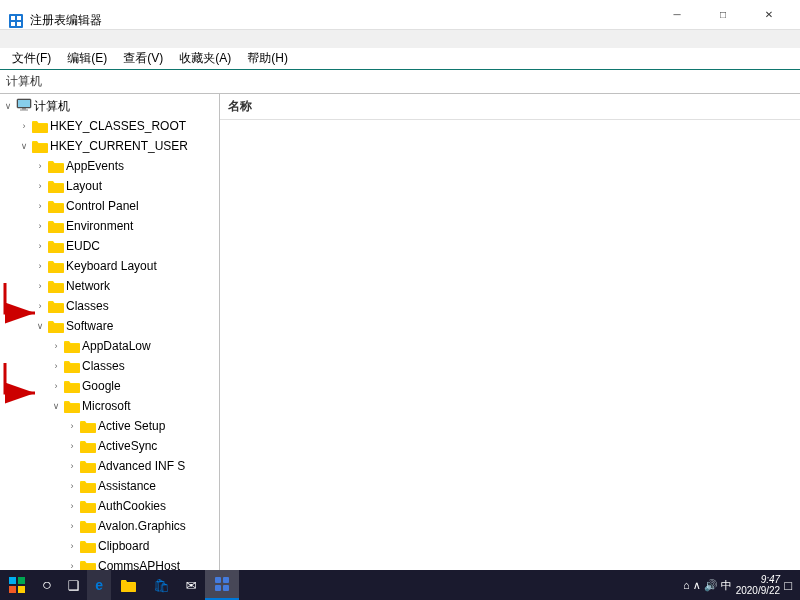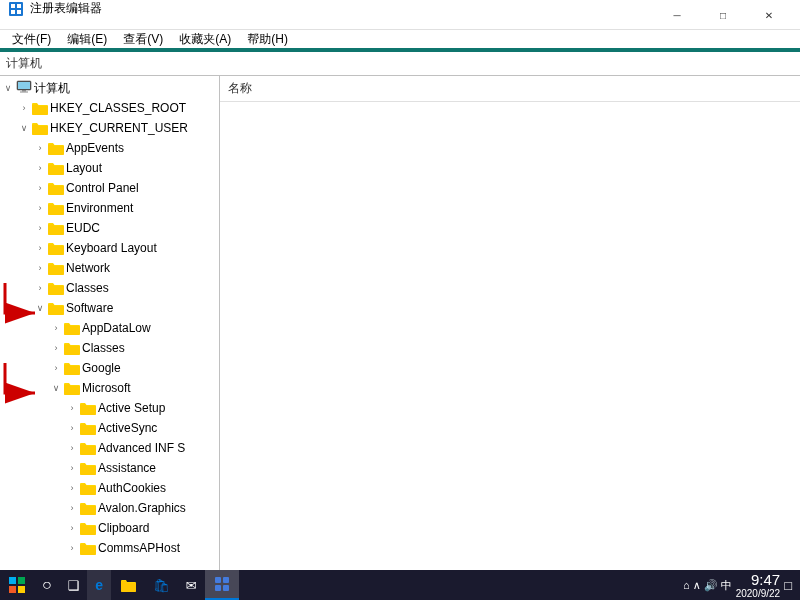--- a/index.html
+++ b/index.html
@@ -11,21 +11,21 @@
       background: #f0f0f0;
       overflow: hidden;
       position: relative;
     }
 
     
     .title-bar {
       background: #ffffff;
       height: 30px;
       display: flex;
-      align-items: flex-start;
+      align-items: flex-end;
       padding: 0 8px;
       border-bottom: 1px solid #e0e0e0;
       justify-content: space-between;
     }
     .title-left {
       display: flex;
       align-items: center;
       gap: 6px;
     }
     .title-icon {
@@ -51,21 +51,22 @@
       color: #333;
     }
 
     
     .menu-bar {
       background: #ffffff;
       height: 22px;
       display: flex;
       align-items: center;
       padding: 0 4px;
-      border-bottom: 4px solid #0f766e;
+      border-bottom: 1px solid #0f766e;
+      margin-top: 18px;
     }
     .menu-item {
       padding: 2px 8px;
       font-size: 12px;
       cursor: pointer;
       color: #000;
     }
 
     
     .address-bar {
@@ -110,21 +111,21 @@
     .right-panel-header {
       display: flex;
       border-bottom: 1px solid #e0e0e0;
       padding: 2px 0;
     }
     .col-header {
       font-size: 12px;
       color: #333;
       padding: 2px 8px;
     }
-    .col-name { width: 180px; }
+    .col-name { width: 180px; font-weight: bold; }
     .col-type { width: 120px; }
     .col-data { flex: 1; }
 
     
     .tree-item {
       display: flex;
       align-items: center;
       height: 20px;
       cursor: pointer;
       white-space: nowrap;
@@ -193,21 +194,21 @@
     .taskbar-right {
       margin-left: auto;
       display: flex;
       align-items: center;
       padding-right: 8px;
       gap: 4px;
       color: white;
       font-size: 11px;
     }
     .clock { text-align: right; }
-    .clock-time { font-size: 15px; }
+    .clock-time { font-size: 10px; font-style: italic; }
     .clock-date { font-size: 10px; }
 
     
     ::-webkit-scrollbar { width: 12px; height: 12px; }
     ::-webkit-scrollbar-track { background: #f0f0f0; }
     ::-webkit-scrollbar-thumb { background: #c0c0c0; border: 2px solid #f0f0f0; }
   </style>
 </head>
 <body>
 

